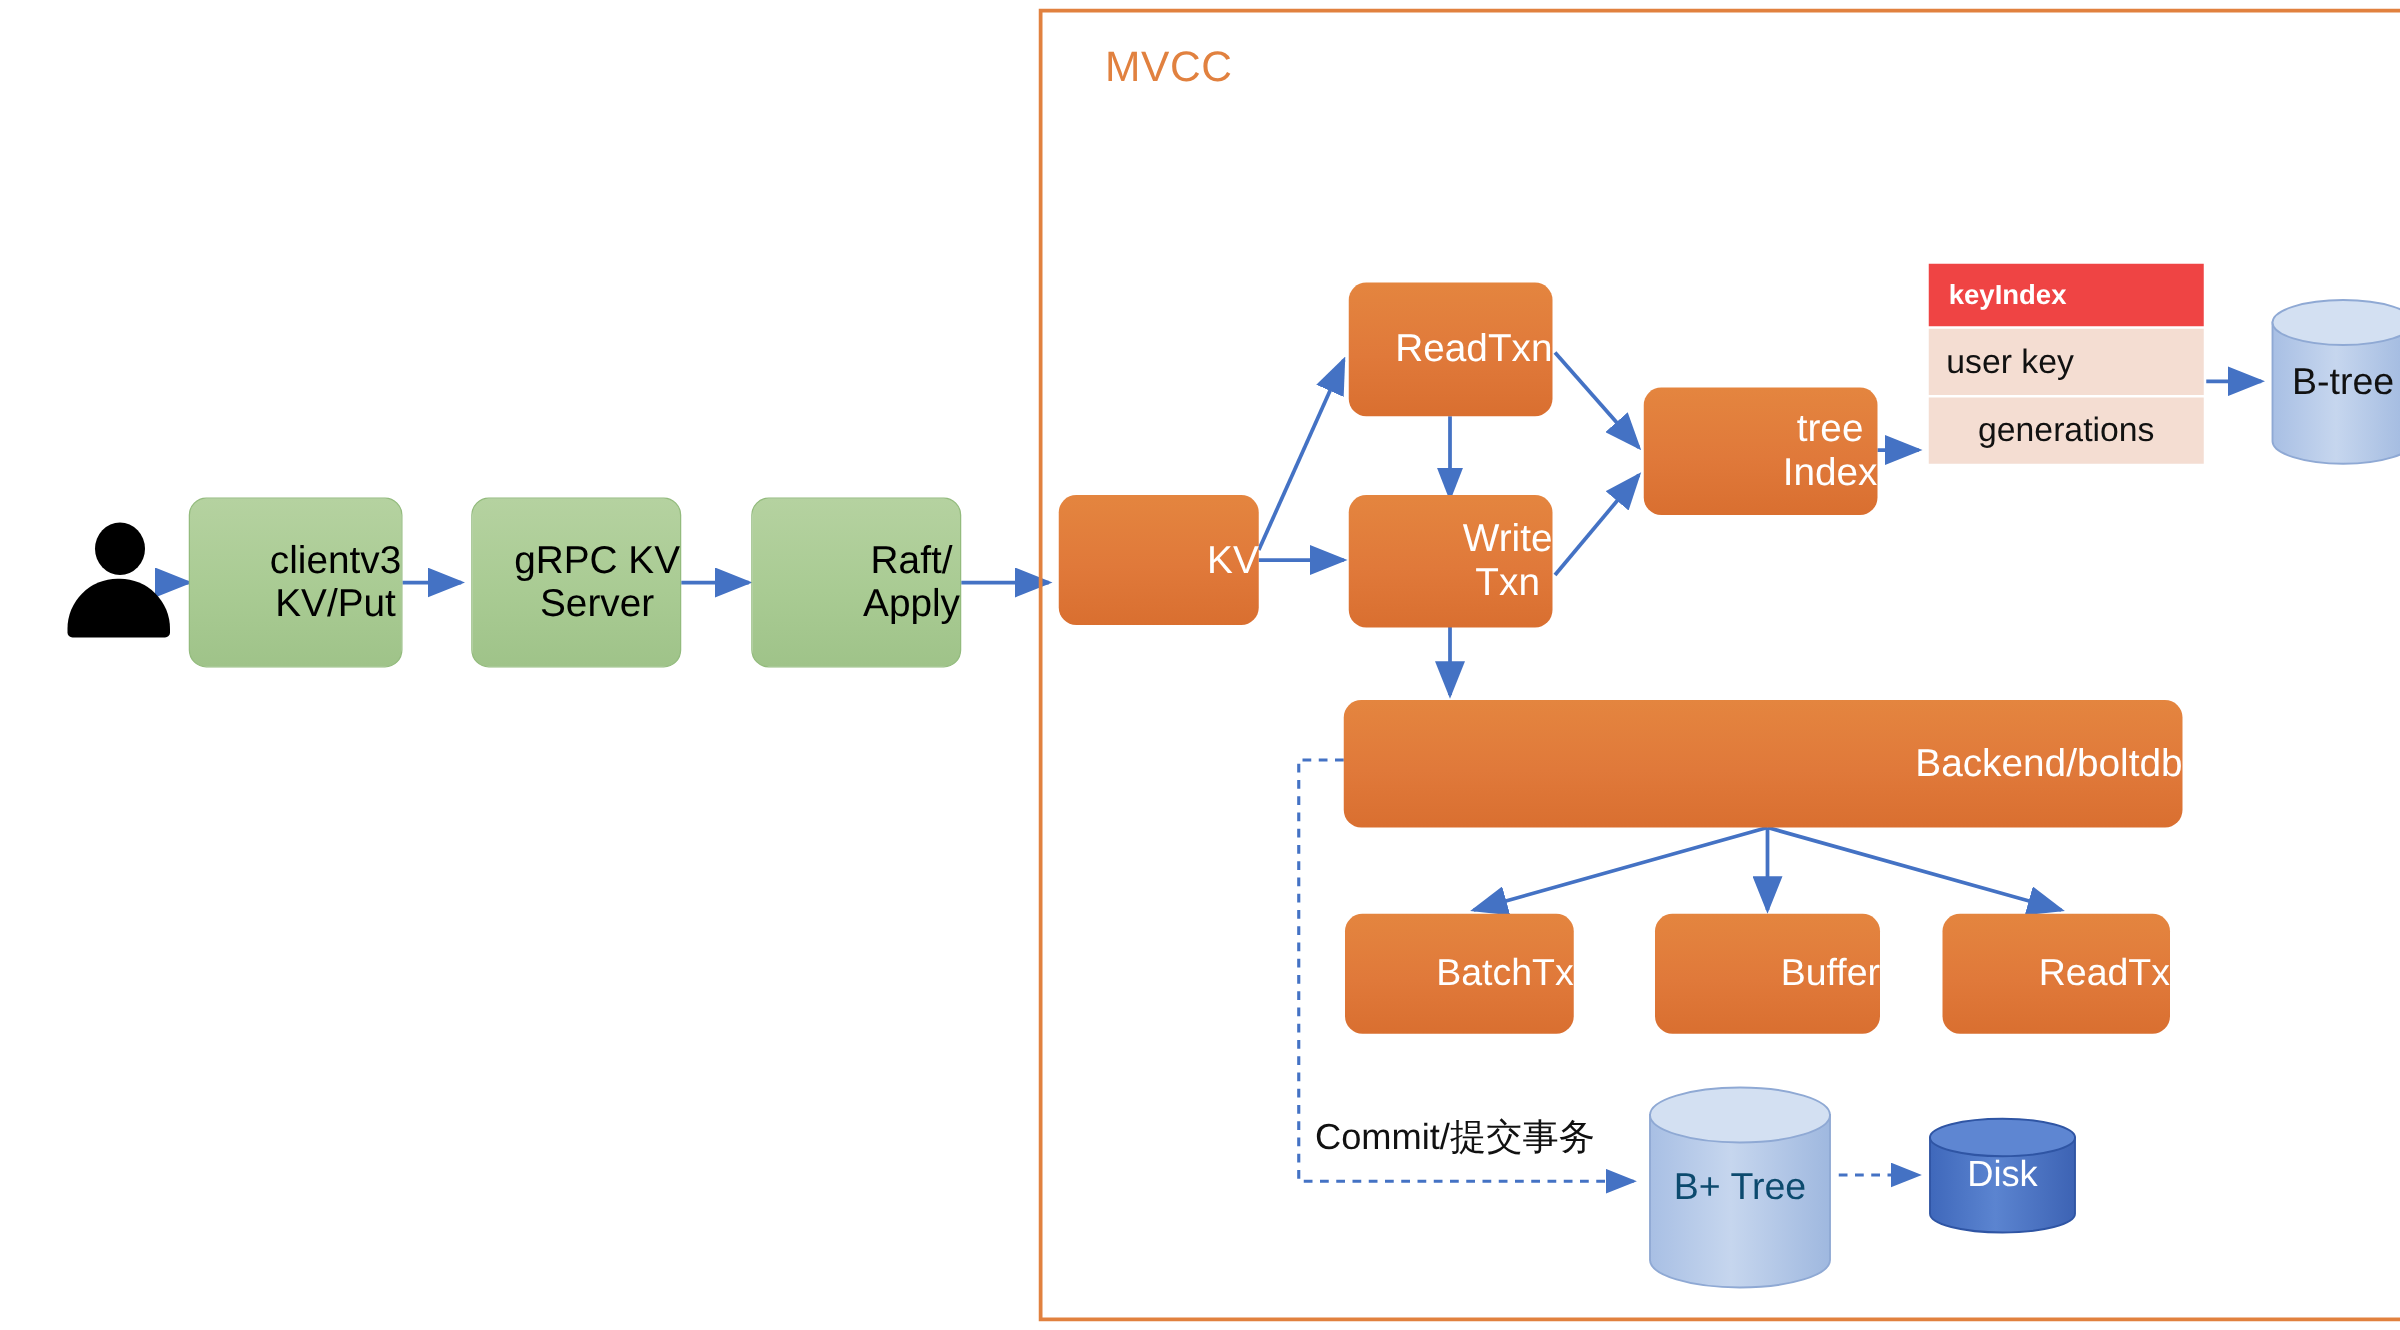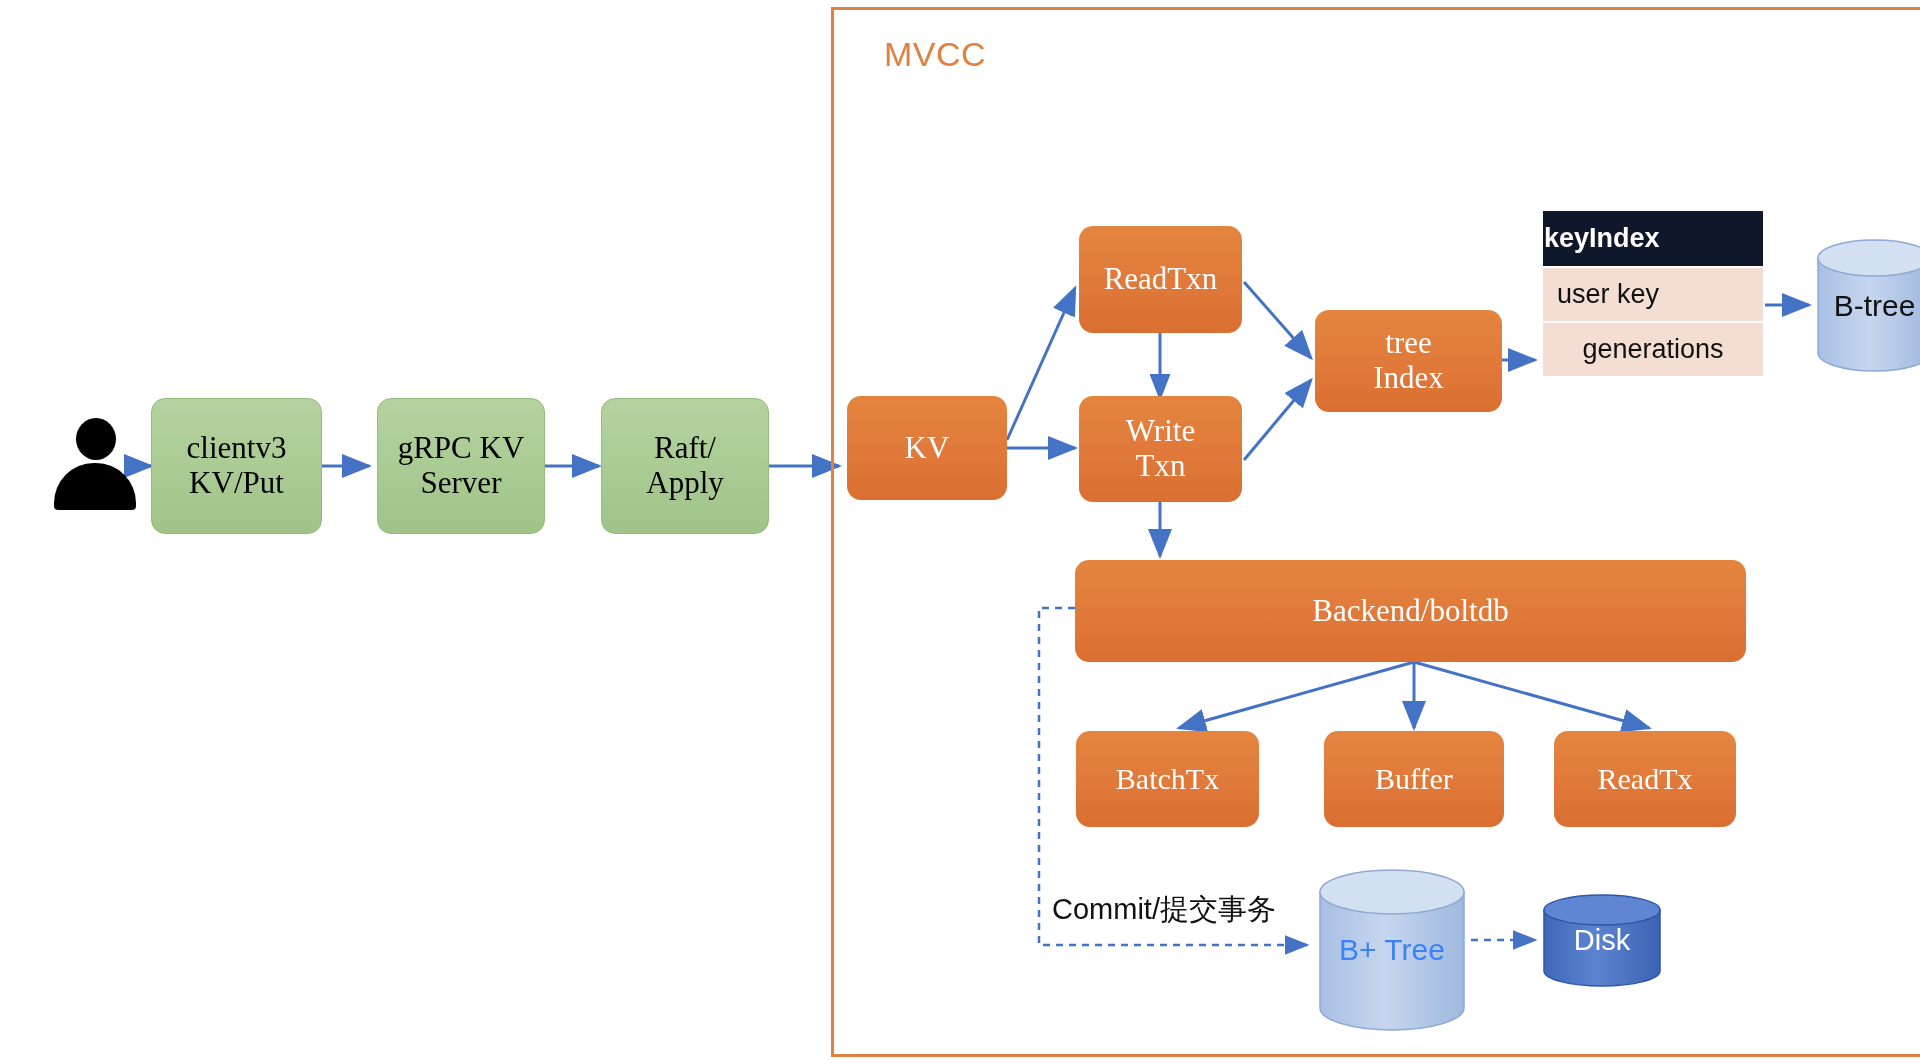--- a/index.html
+++ b/index.html
@@ -4,22 +4,22 @@
 <style>
   html,body{margin:0;padding:0;background:#ffffff;}
   body{width:1920px;height:1064px;position:relative;overflow:hidden;
        font-family:"Liberation Sans","DejaVu Sans",sans-serif;}
 
   #canvas{position:absolute;left:0;top:0;width:1920px;height:1064px;margin-left:39px;}
 
   svg.wires{position:absolute;left:0;top:0;width:1920px;height:1064px;pointer-events:none;}
 
   
-  .node{position:absolute;display:flex;align-items:center;justify-content:center;
-        text-align:center;line-height:1.12;box-sizing:border-box;font-family:Liberation Serif, serif;}
+  .node{position:absolute;display:flex;align-items:center;justify-content:flex-end;
+        text-align:center;line-height:1.12;box-sizing:border-box;}
 
   .green{background:linear-gradient(180deg,#b5d2a0 0%,#a9cb93 55%,#9fc389 100%);
          border:1px solid #93bb7d;border-radius:14px;color:#000000;font-size:31px;}
 
   .orange{background:linear-gradient(180deg,#e4853f 0%,#e0793a 55%,#d96f30 100%);
           border-radius:14px;color:#ffffff;font-size:31px;}
 
   .orange.small{font-size:30px;}
 
   
@@ -30,39 +30,39 @@
 
   
   #person{position:absolute;left:15px;top:418px;width:82px;height:92px;}
   #person .head{position:absolute;left:22px;top:0;width:40px;height:42px;
                 border-radius:50%;background:#000;}
   #person .body{position:absolute;left:0;top:45px;width:82px;height:47px;
                 background:#000;border-radius:40px 40px 4px 4px;}
 
   
   #keyindex{position:absolute;left:1504px;top:211px;width:220px;}
-  #keyindex .kh{background:#0f172a;color:#fff;font-weight:bold;font-size:27px;
-                padding:12px 1px;box-sizing:border-box;}
+  #keyindex .kh{background:#ef4444;color:#fff;font-weight:bold;font-size:22px;
+                padding:12px 16px;box-sizing:border-box;}
   #keyindex .kr{font-size:27px;color:#111;padding:11px 14px;box-sizing:border-box;
                 margin-top:2px;}
   #keyindex .kr.a{background:#f4ddd2;}
   #keyindex .kr.b{background:#fbeee8;}
   #keyindex .kr.c{background:#f4ddd2;text-align:center;}
 
   
   .cyl{position:absolute;display:flex;align-items:center;justify-content:center;
        text-align:center;box-sizing:border-box;}
   .cyl .barrel{position:absolute;left:0;top:0;width:100%;height:100%;}
   .cyl .lbl{position:relative;z-index:3;}
 
   #btree{left:1777px;top:238px;width:117px;height:135px;}
   #btree .lbl{font-size:30px;color:#111;}
 
   #bplustree{left:1279px;top:868px;width:148px;height:164px;}
-  #bplustree .lbl{font-size:30px;color:#3b82f6;}
+  #bplustree .lbl{font-size:30px;color:#0c4a6e;}
 
   #disk{left:1503px;top:893px;width:120px;height:95px;}
   #disk .lbl{font-size:29px;color:#ffffff;}
 
   #commit-label{position:absolute;left:1013px;top:890px;font-size:29px;color:#111;
                 white-space:nowrap;}
 </style>
 </head>
 <body>
 

